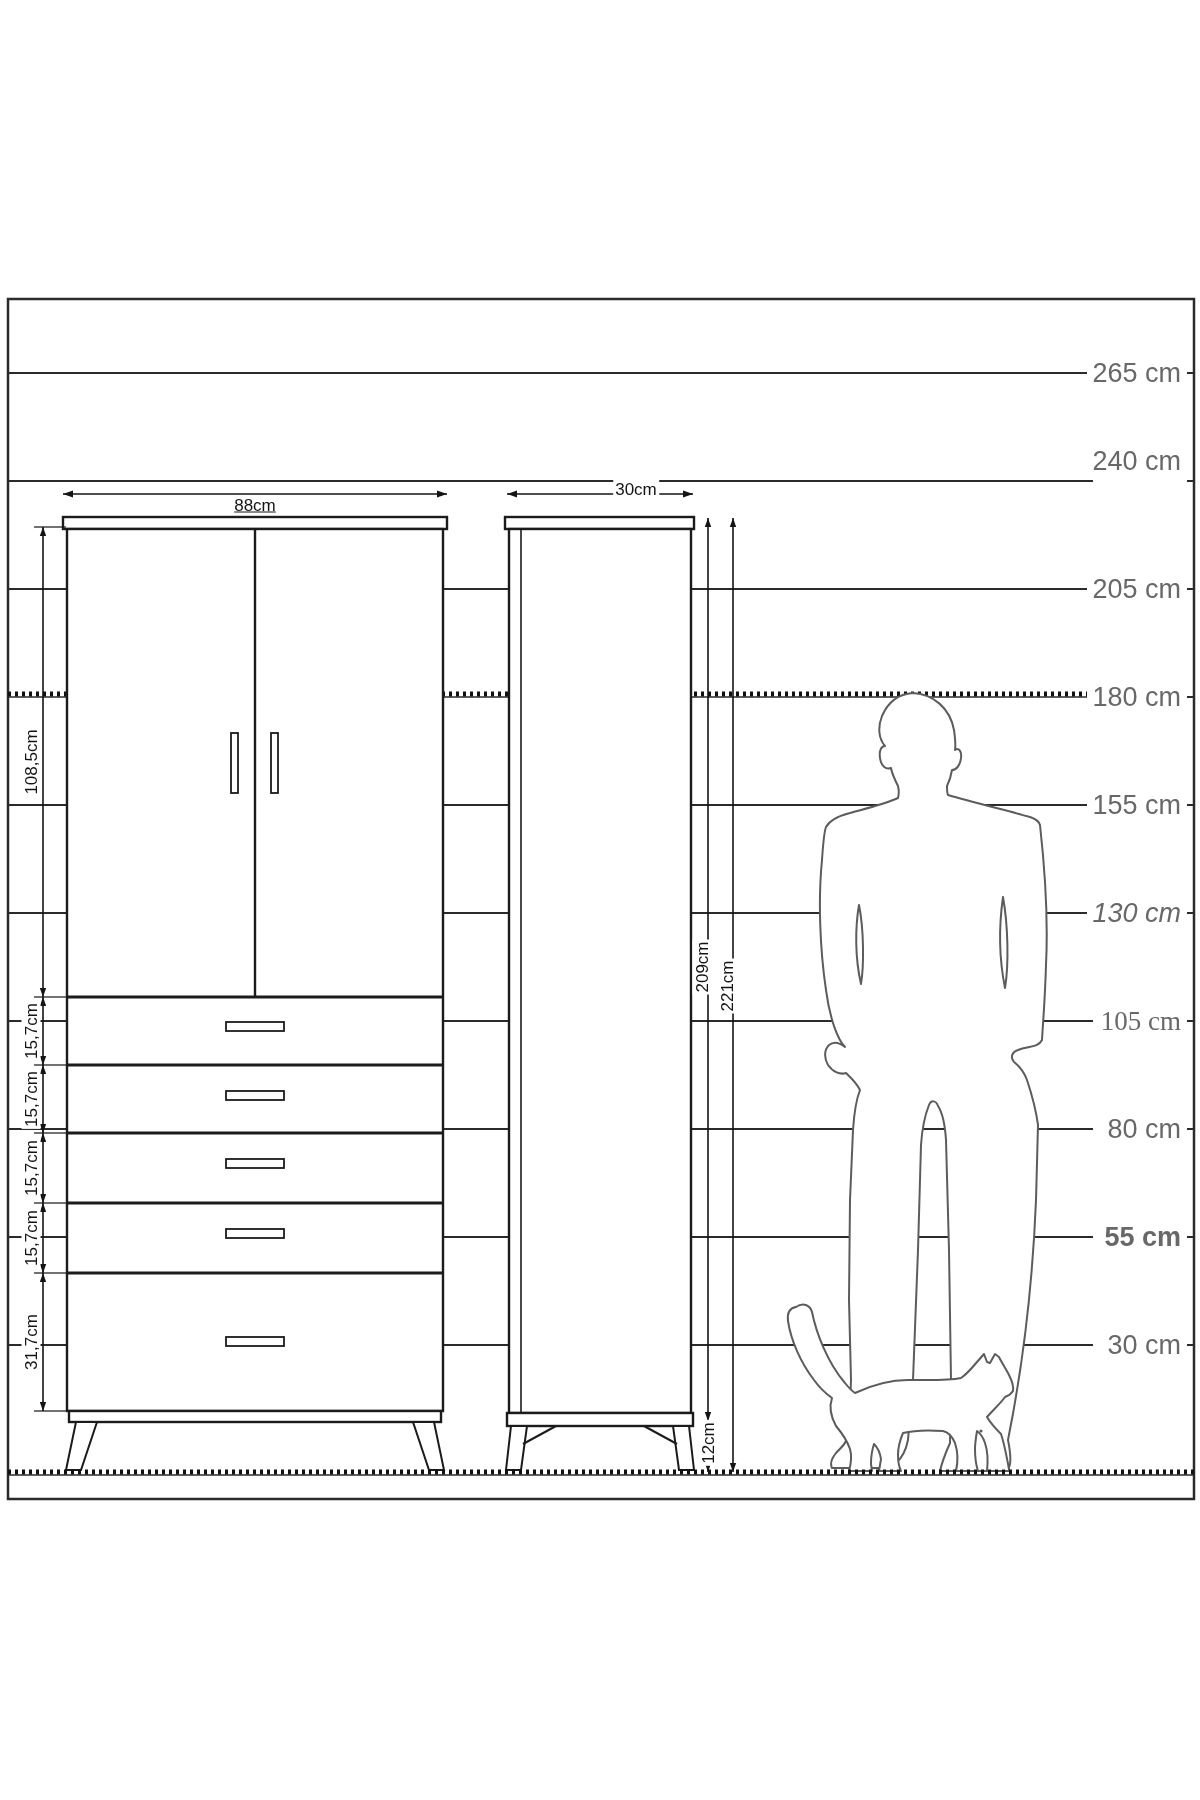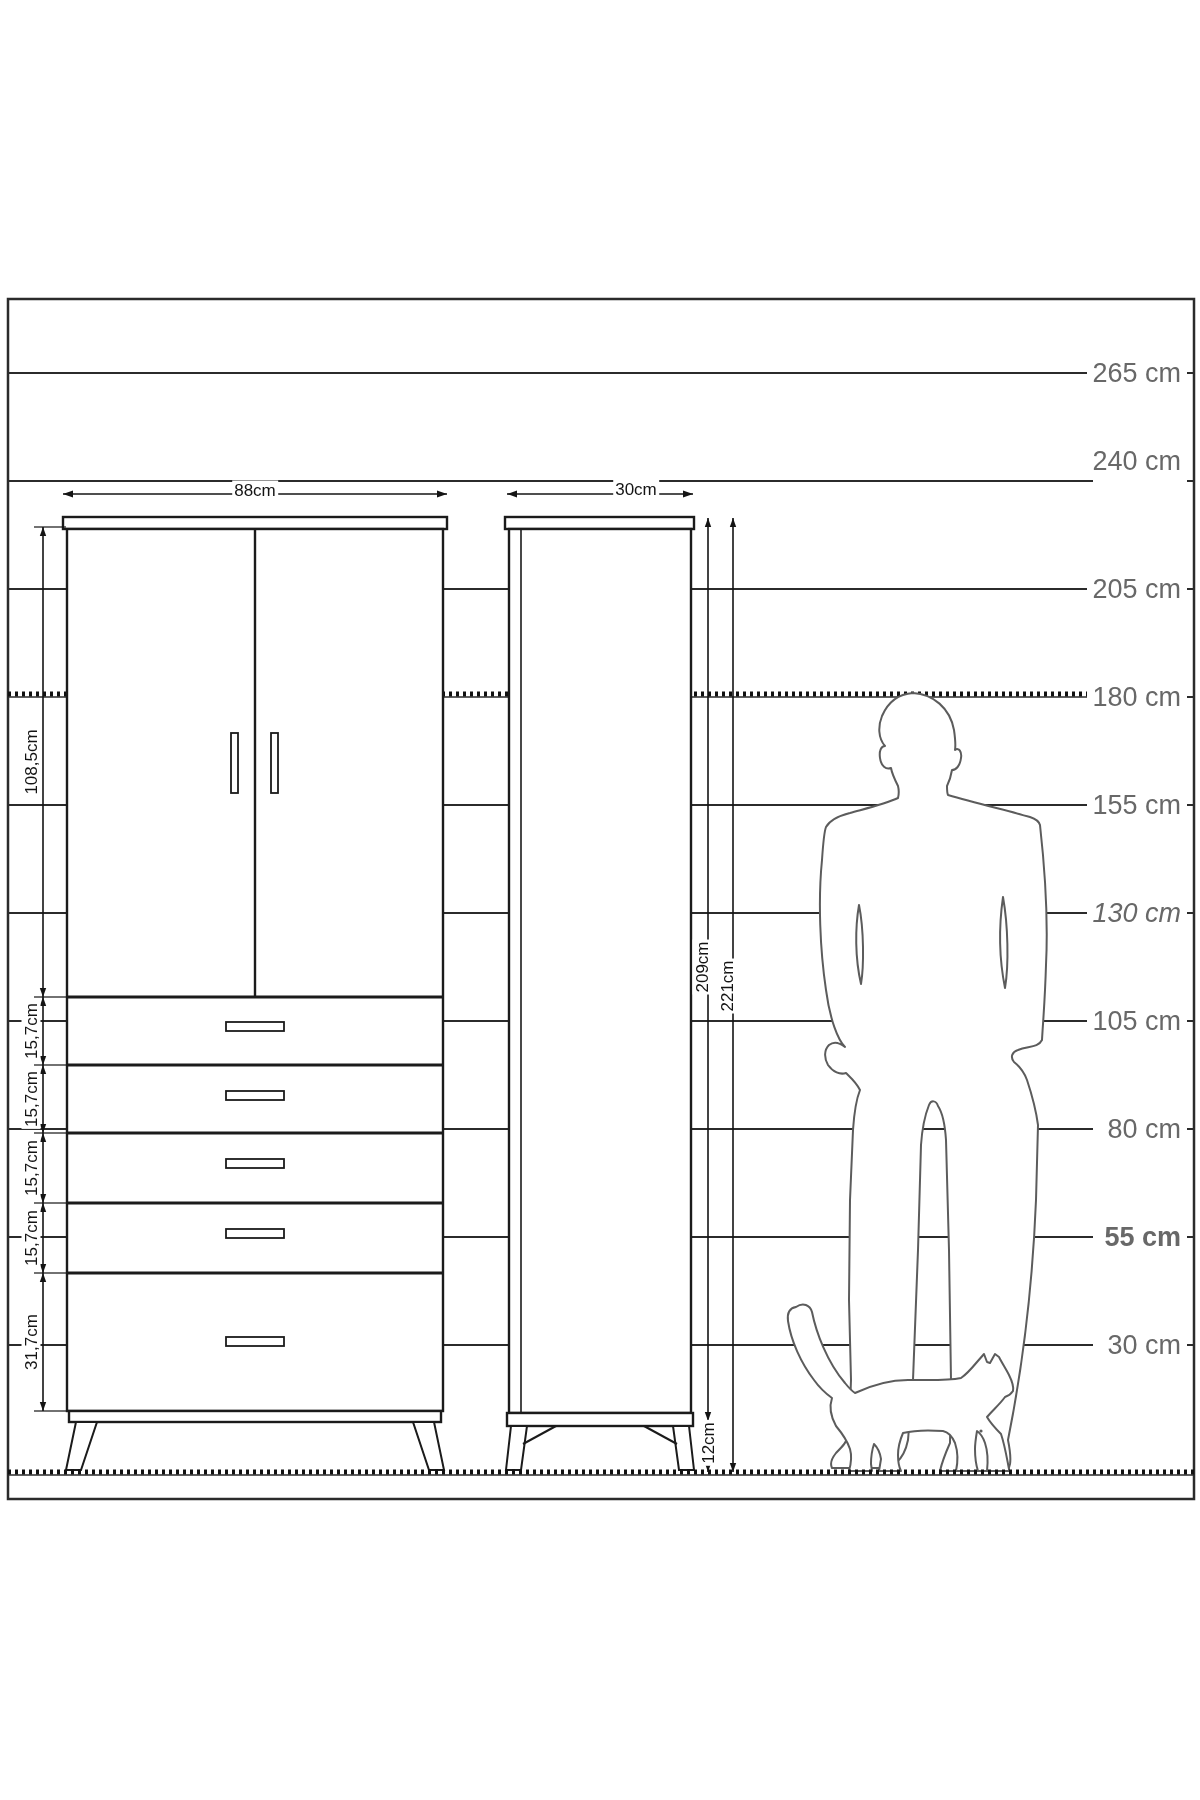--- a/index.html
+++ b/index.html
@@ -200,26 +200,26 @@
     </g>
   </g>
 </svg>
 
   <span class="label scale-label" style="top:356px;">265 cm</span>
   <span class="label scale-label" style="top:444px;">240 cm</span>
   <span class="label scale-label" style="top:572px;">205 cm</span>
   <span class="label scale-label" style="top:680px;">180 cm</span>
   <span class="label scale-label" style="top:788px;">155 cm</span>
   <span class="label scale-label" style="top:896px;font-style:italic;">130 cm</span>
-  <span class="label scale-label" style="top:1004px;">105 cm</span>
+  <span class="label scale-label" style="top:1004px;font-family:Liberation Serif, serif;">105 cm</span>
   <span class="label scale-label" style="top:1112px;">80 cm</span>
   <span class="label scale-label" style="top:1220px;font-weight:bold;">55 cm</span>
   <span class="label scale-label" style="top:1328px;margin-left:20px;">30 cm</span>
 
-  <span class="label dim-label" style="left:255px;top:490px;">88cm</span>
+  <span class="label dim-label" style="left:255px;top:505px;text-decoration:underline;">88cm</span>
   <span class="label dim-label" style="left:600px;top:489px;margin-left:36px;">30cm</span>
 
   <span class="label dim-label rot" style="left:31px;top:762px;">108,5cm</span>
   <span class="label dim-label rot" style="left:31px;top:1031px;">15,7cm</span>
   <span class="label dim-label rot" style="left:31px;top:1099px;">15,7cm</span>
   <span class="label dim-label rot" style="left:31px;top:1168px;">15,7cm</span>
   <span class="label dim-label rot" style="left:31px;top:1238px;">15,7cm</span>
   <span class="label dim-label rot" style="left:31px;top:1342px;">31,7cm</span>
 
   <span class="label dim-label rot" style="left:702px;top:967px;">209cm</span>

